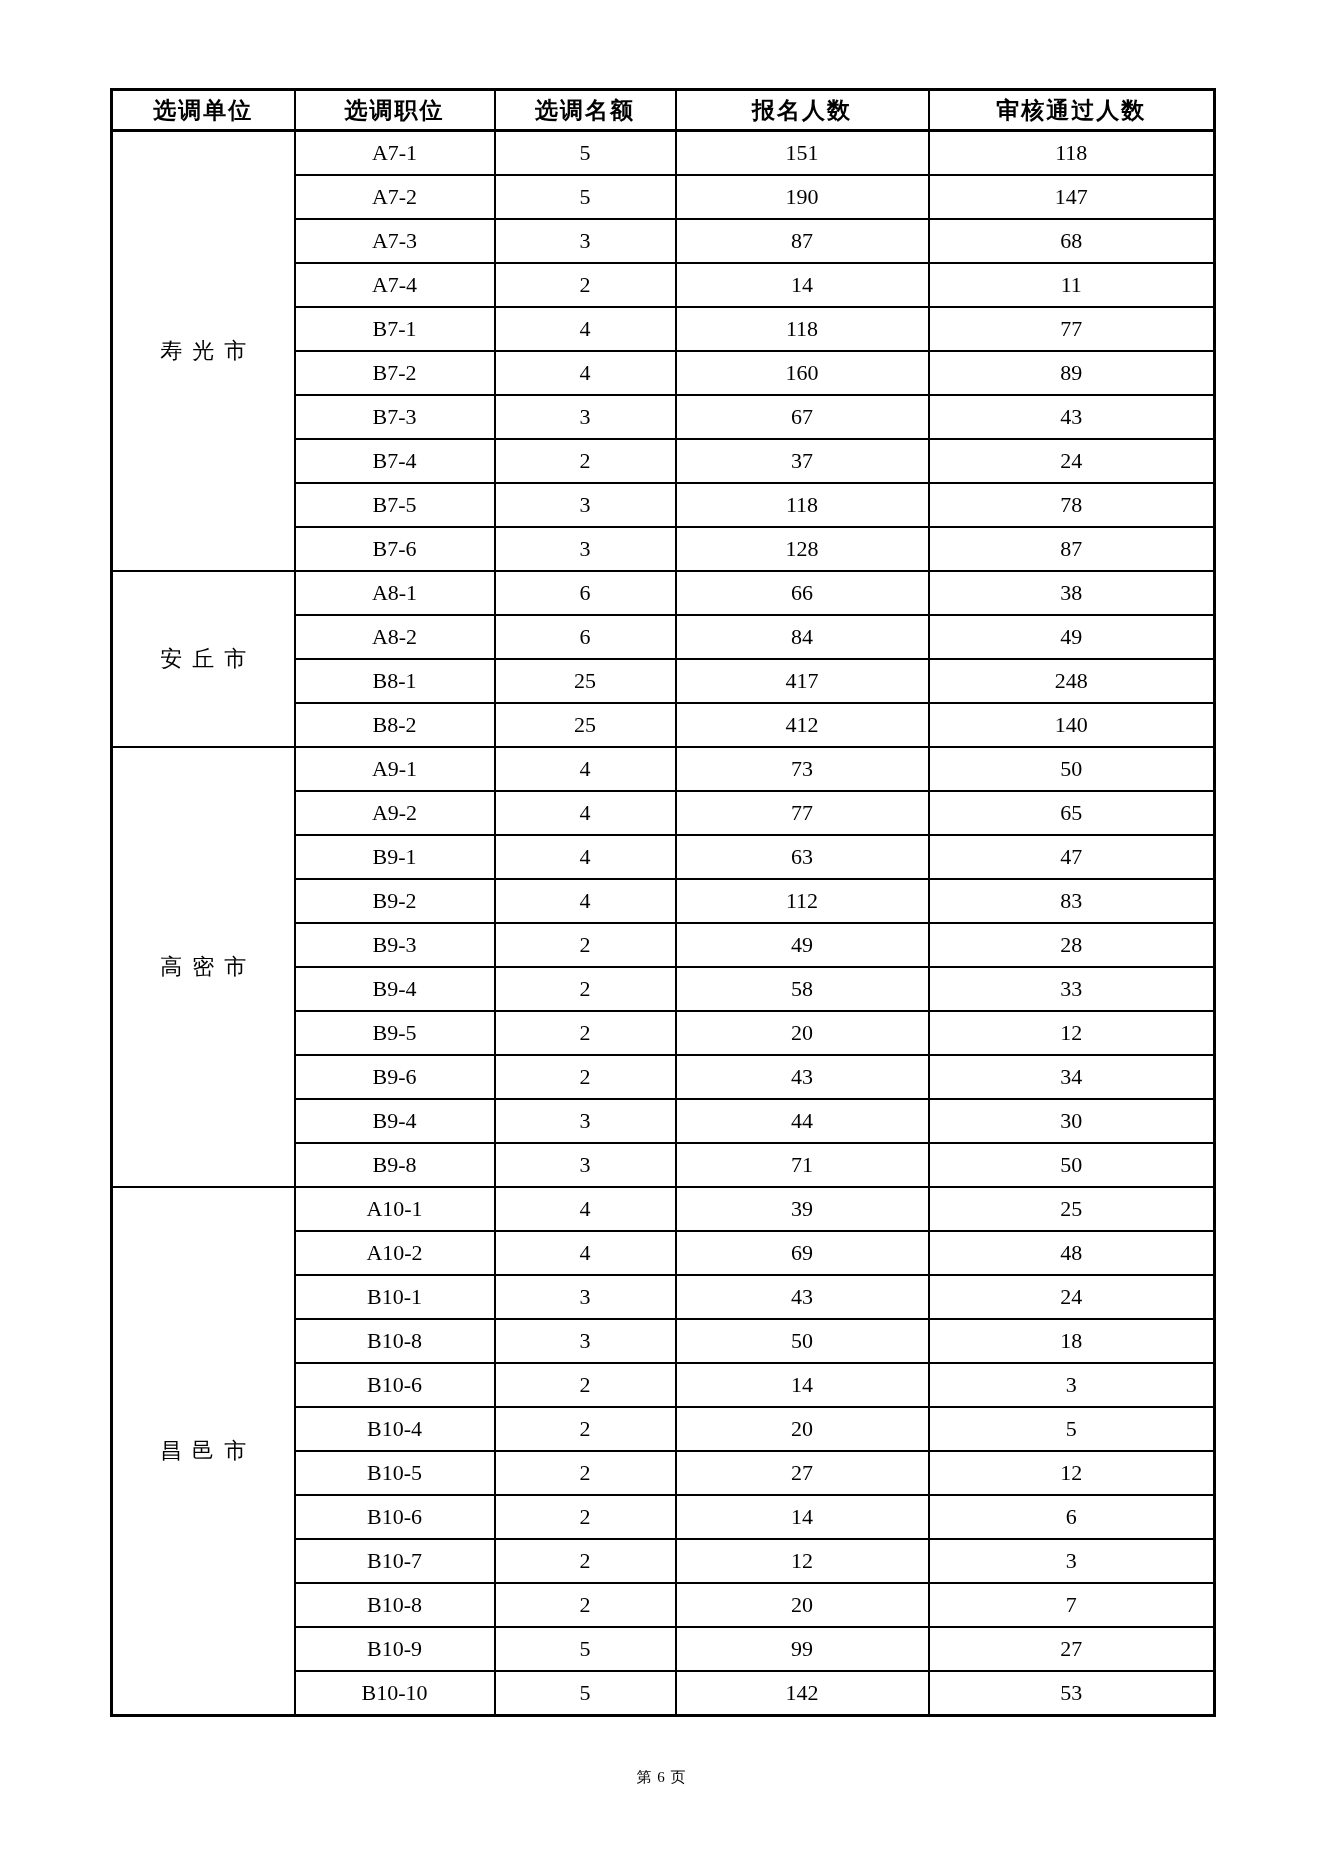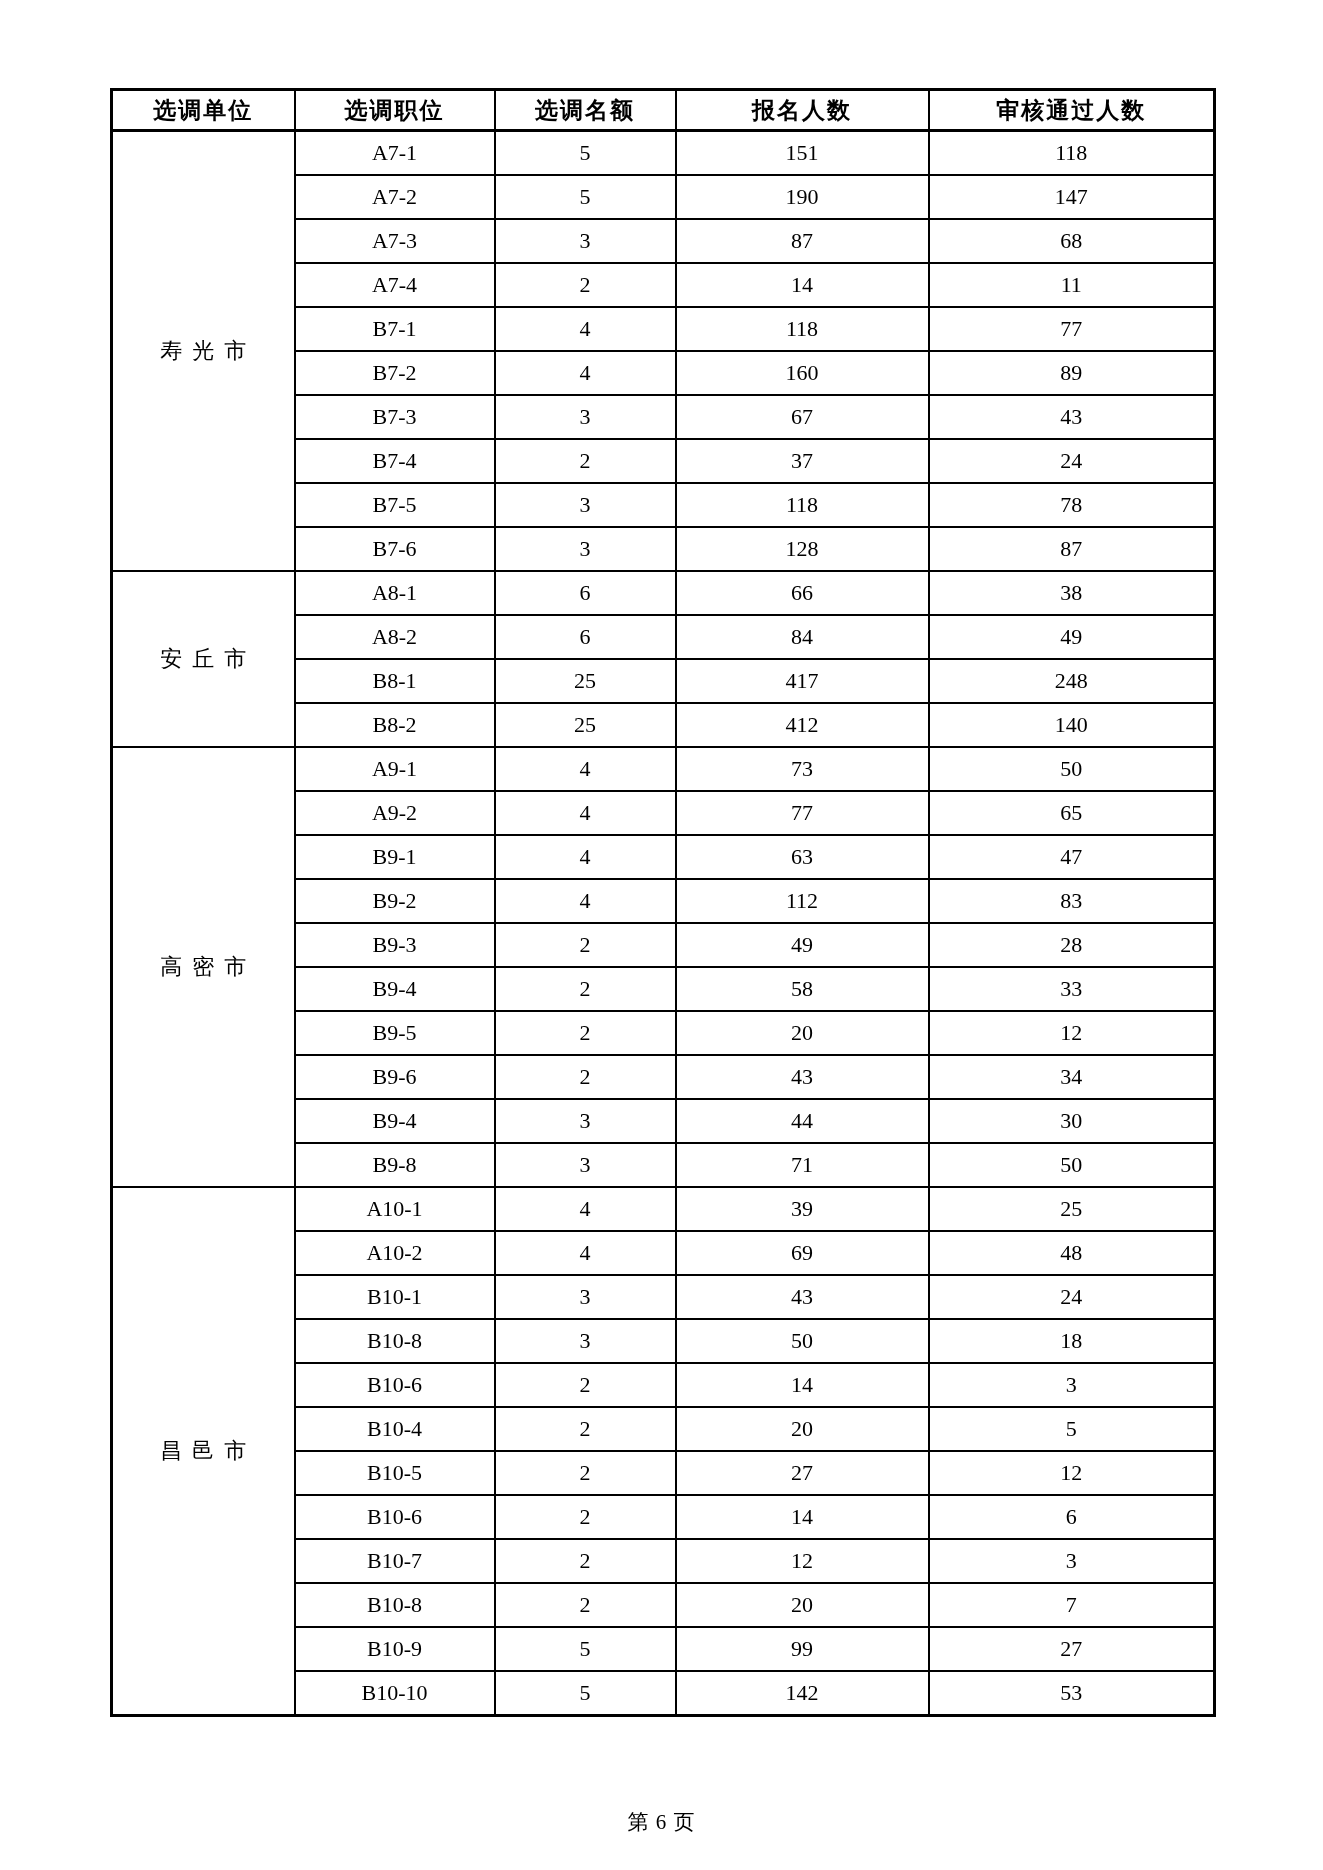--- a/index.html
+++ b/index.html
@@ -49,23 +49,22 @@
     letter-spacing: 0.45em;
     padding-left: 0.45em !important;
     font-family: Liberation Serif, serif;
   }
   .page-footer {
     position: absolute;
     left: 110px;
     top: 1768px;
     width: 1103px;
     text-align: center;
-    font-size: 21px;
+    font-size: 15px;
     letter-spacing: 1px;
-    margin-top: 40px;
   }
 </style>
 </head>
 <body>
 
 <table class="doc-table">
   <colgroup>
       <col style="width: 183px;">
       <col style="width: 200px;">
       <col style="width: 181px;">

